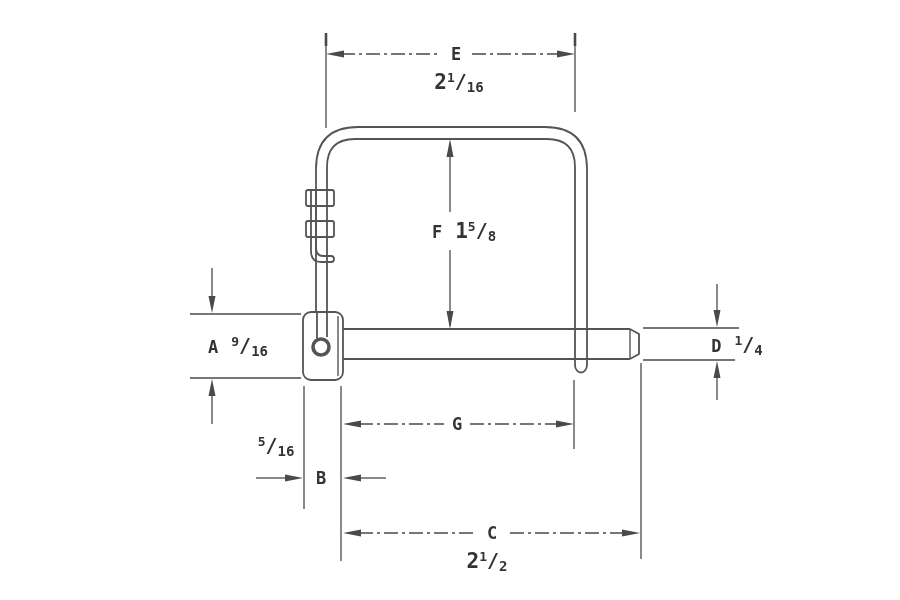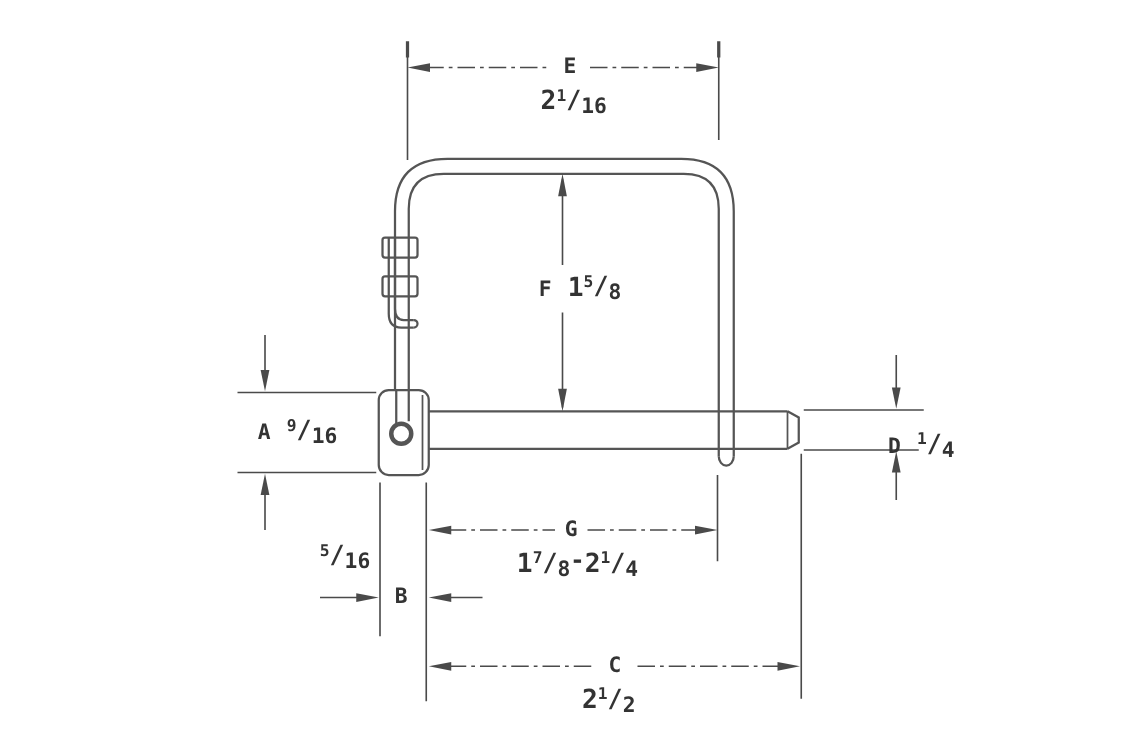--- a/index.html
+++ b/index.html
@@ -17,21 +17,21 @@
     white-space:nowrap;
     color:#333333;
     font-weight:bold;
     line-height:1;
     letter-spacing:0px;
   }
   .letter{font-size:17px;}
   .whole{font-size:21px;}
   .num{font-size:13px;vertical-align:7px;}
   .sl{font-size:20px;vertical-align:1px;}
-  .den{font-size:17px;vertical-align:-3px;}
+  .den{font-size:14px;vertical-align:-3px;}
   .sep{font-size:19px;vertical-align:3px;}
   .gap{display:inline-block;width:13px;}
 </style>
 </head>
 <body>
 
 <div id="canvas">
 
   <svg width="900" height="600" viewBox="0 0 900 600">
 
@@ -133,29 +133,26 @@
   </div>
 
   <div class="label" style="left:464px;top:231px">
     <span class="letter">F</span><span class="gap"></span><span class="whole">1</span><span class="num">5</span><span class="sl">/</span><span class="den">8</span>
   </div>
 
   <div class="label" style="left:238px;top:346px">
     <span class="letter">A</span><span class="gap"></span><span class="num">9</span><span class="sl">/</span><span class="den">16</span>
   </div>
 
-  <div class="label" style="left:737px;top:357px">
+  <div class="label" style="left:737px;top:345px">
     <span class="letter">D</span><span class="gap"></span><span class="num">1</span><span class="sl">/</span><span class="den">4</span>
   </div>
 
   <div class="label" style="left:457px;top:424px">
     <span class="letter">G</span>
-  </div>
-  <div class="label" style="left:462px;top:452px">
-    <span class="whole">1</span><span class="num">7</span><span class="sl">/</span><span class="den">8</span><span class="sep">-</span><span class="whole">2</span><span class="num">1</span><span class="sl">/</span><span class="den">4</span>
   </div>
 
   <div class="label" style="left:276px;top:446px">
     <span class="num">5</span><span class="sl">/</span><span class="den">16</span>
   </div>
   <div class="label" style="left:321px;top:478px">
     <span class="letter">B</span>
   </div>
 
   <div class="label" style="left:492px;top:533px">

